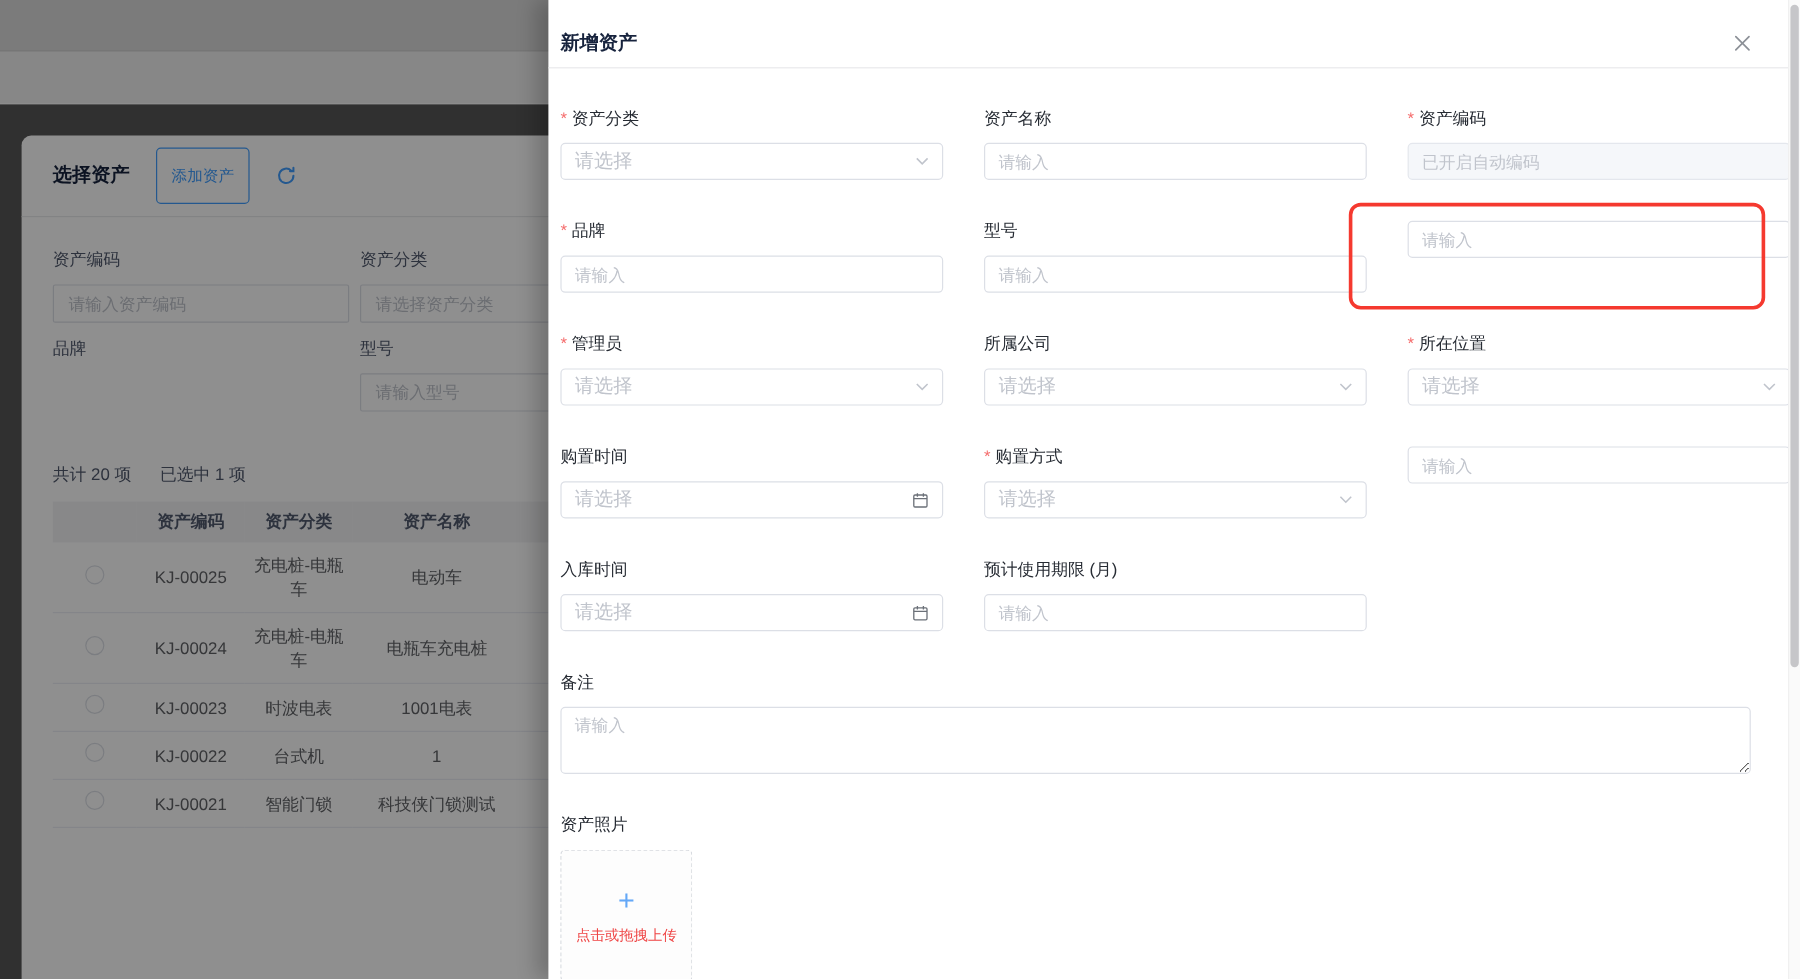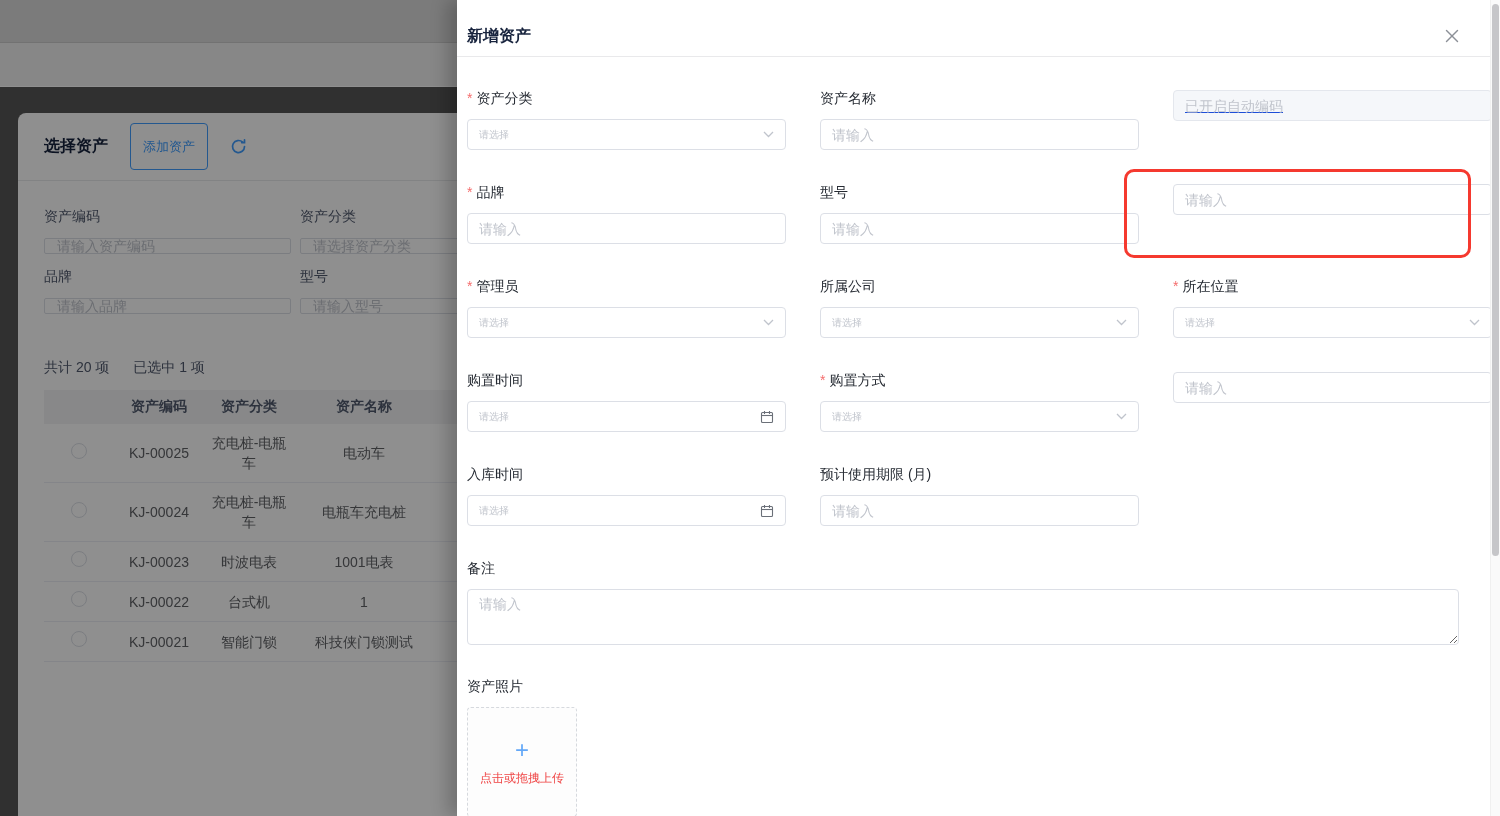--- a/index.html
+++ b/index.html
@@ -19,21 +19,21 @@
   .modal-header { height:68px; display:flex; align-items:center; padding:0 26px;
     border-bottom:1px solid #e8eaec; }
   .modal-title { font-size:16px; font-weight:700; color:#17233d; }
   .add-btn { margin-left:22px; height:47px; padding:0 12px; background:#fff;
     border:1px solid #409eff; border-radius:4px; color:#409eff; font-size:13px; cursor:pointer;
     font-family:inherit; }
   .refresh { margin-left:22px; display:inline-flex; cursor:pointer; }
   .modal-body { padding:27px 26px 0 26px; }
   .filter-grid { display:grid; grid-template-columns:247px 247px; column-gap:9px; row-gap:13px; }
   .f-label { font-size:14px; color:#515a6e; height:20px; margin-bottom:9px; }
-  .f-input { width:100%; height:16px; border:1px solid #dcdfe6; border-radius:2px;
+  .f-input { width:100%; height:32px; border:1px solid #dcdfe6; border-radius:2px;
     padding:0 12px; font-size:14px; color:#6d28d9; outline:none; font-family:inherit; background:#fff; }
   .f-input::placeholder { color:#c0c4cc; }
   .summary { margin-top:44px; font-size:14px; color:#515a6e; }
   .summary span { margin-right:20px; }
   .grid-table { margin-top:13px; width:520px; border-collapse:collapse; table-layout:fixed; }
   .grid-table th { height:34px; background:#f2f3f5; font-size:14px; font-weight:700;
     color:#515a6e; text-align:center; }
   .grid-table td { border-bottom:1px solid #ebeef5; font-size:14px; color:#606266;
     text-align:center; padding:9px 2px; line-height:20px; vertical-align:middle; min-height:48px; }
   .grid-table tr td:first-child { border-bottom:1px solid #ebeef5; }
@@ -50,26 +50,26 @@
     align-items:center; padding:16px 36px 0 10px;text-align:right; }
   .drawer-title { font-size:16px; font-weight:700; color:#17233d; }
   .close-btn { margin-left:auto; cursor:pointer; display:inline-flex; padding:4px; }
   .drawer-body { padding:33px 41px 0 10px; height:759px; overflow:hidden; }
   .form-grid { display:grid; grid-template-columns:repeat(3,319px); column-gap:18px; row-gap:31px;gap:34px; }
   .field {}
   .fld-label { font-size:14px; color:#262b33; height:20px; margin-bottom:9px; }
   .req { color:#f56c6c; margin-right:4px; }
   .ctrl { position:relative; width:100%; height:31px; border:1px solid #dcdfe6; border-radius:4px;
     background:#fff; display:flex; align-items:center; padding:0 11px; cursor:pointer; }
-  .ctrl .ph { font-size:10px; color:#c0c4cc; flex:1; white-space:nowrap; overflow:hidden; }
+  .ctrl .ph { font-size:16px; color:#c0c4cc; flex:1; white-space:nowrap; overflow:hidden; }
   .ctrl .suffix { display:inline-flex; margin-left:6px; }
   input.ctrl-input { width:100%; height:31px; border:1px solid #dcdfe6; border-radius:4px;
     padding:0 11px; font-size:14px; color:#303133; outline:none; font-family:inherit; }
   input.ctrl-input::placeholder { color:#c0c4cc; }
-  input.ctrl-input:disabled { background:#f5f7fa; border-color:#e4e7ed; color:#1d4ed8;text-decoration:underline; }
+  input.ctrl-input:disabled { background:#f5f7fa; border-color:#e4e7ed; color:#000000; }
   .span-all { grid-column:1 / -1; }
   textarea.remark { width:992px; height:56px; border:1px solid #dcdfe6; border-radius:4px;
     padding:6px 11px; font-size:14px; color:#303133; outline:none; resize:both;
     font-family:inherit; }
   textarea.remark::placeholder { color:#c0c4cc; }
   .photo-section { margin-top:29px; }
   .upload-box { margin-top:9px; width:110px; height:110px; border:1px dashed #d6d9de;
     border-radius:4px; background:#fdfdfd; display:flex; flex-direction:column; align-items:center;
     justify-content:center; cursor:pointer; }
   .plus { font-size:24px; line-height:24px; color:#64a8f7; font-weight:400; }
@@ -109,21 +109,20 @@
         <div>
           <div class="f-label">资产编码</div>
           <input class="f-input" placeholder="请输入资产编码" style="">
         </div>
         <div>
           <div class="f-label">资产分类</div>
           <input class="f-input" placeholder="请选择资产分类" style="">
         </div>
         <div>
           <div class="f-label">品牌</div>
-          <input class="f-input" placeholder="请输入品牌" style="">
         </div>
         <div>
           <div class="f-label">型号</div>
           <input class="f-input" placeholder="请输入型号" style="">
         </div>
       </div>
 
       <div class="summary">
         <span>共计 20 项</span>
         <span>已选中 1 项</span>
@@ -215,20 +214,21 @@
           </span>
         </div>
       </div>
 
       <div class="field">
         <div class="fld-label"><span>资产名称</span></div>
         <input class="ctrl-input" placeholder="请输入" style="">
       </div>
 
       <div class="field">
+        <div class="fld-label"><span class="req">*</span><span>资产编码</span></div>
         <input class="ctrl-input" disabled="" placeholder="已开启自动编码" style="">
       </div>
 
       <div class="field">
         <div class="fld-label"><span class="req">*</span><span>品牌</span></div>
         <input class="ctrl-input" placeholder="请输入" style="">
       </div>
 
       <div class="field">
         <div class="fld-label"><span>型号</span></div>

